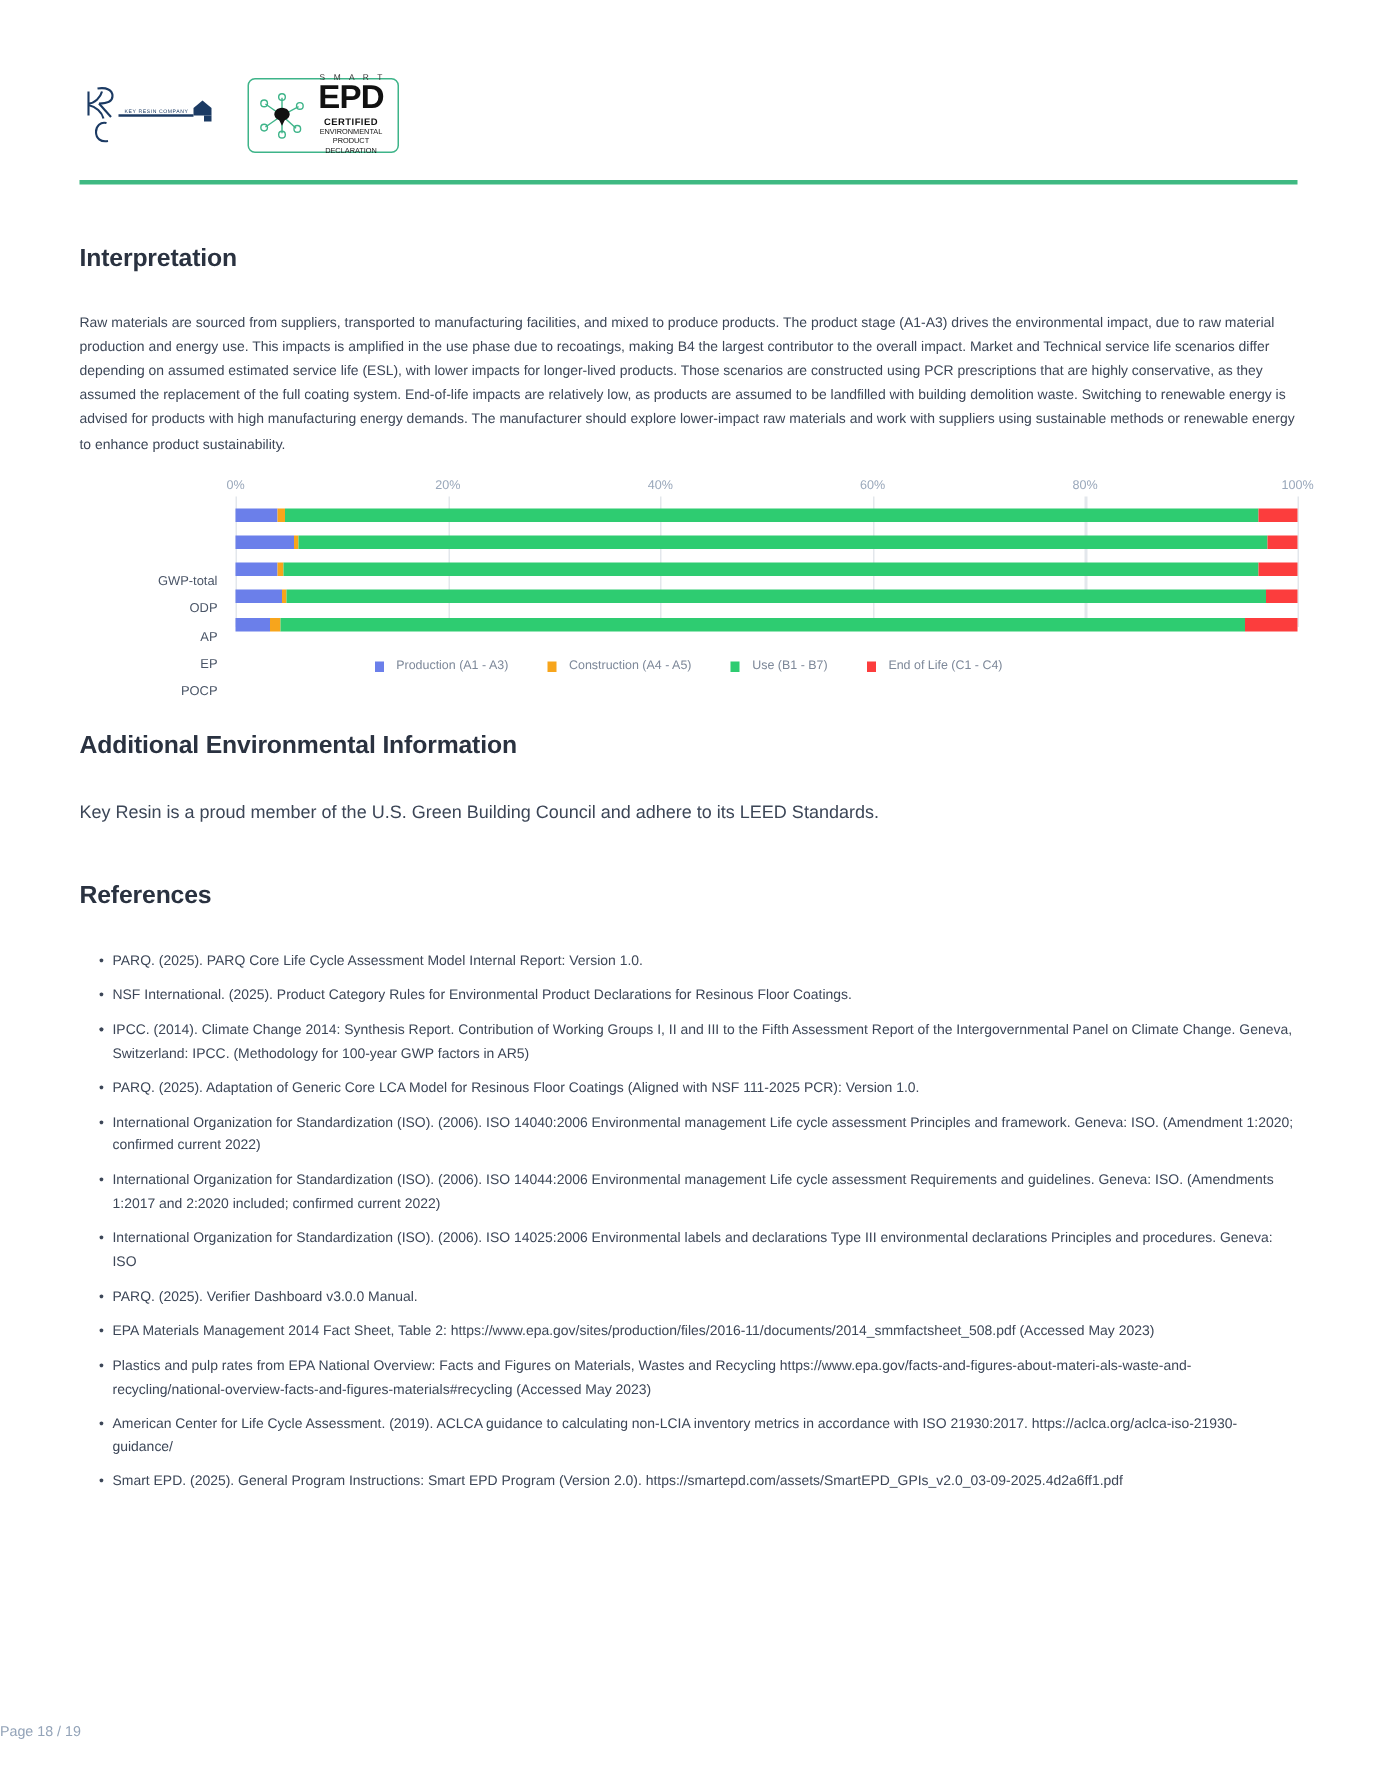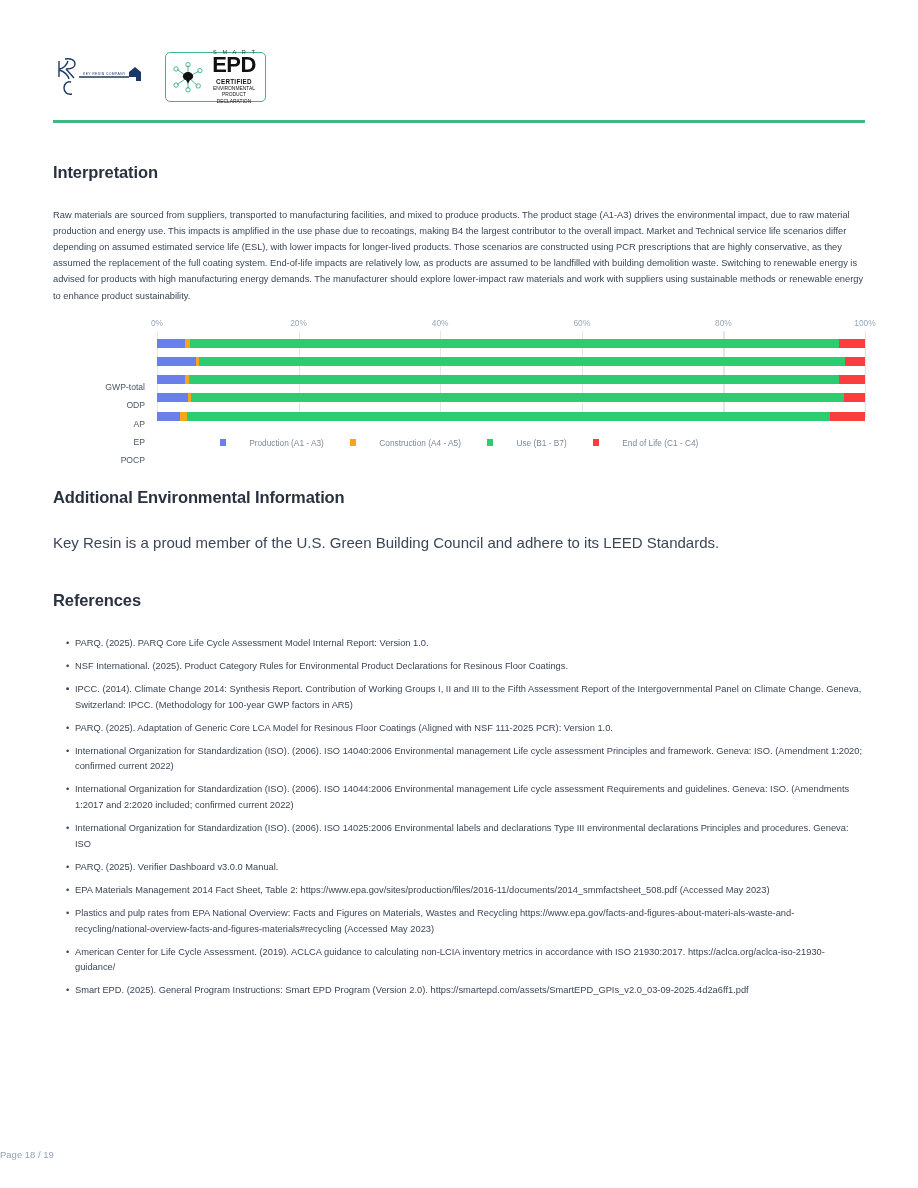--- a/index.html
+++ b/index.html
@@ -48,21 +48,21 @@
 
   
   h2.section {
     font-size: 16.5px; font-weight: bold; color: #2a3240;
     margin: 40px 0 0 0; letter-spacing: -0.1px;
   }
   .body-text {
     font-size: 9.3px; line-height: 16.2px; color: #3c4657;
     margin: 25px 0 0 0; text-align: left;
   }
-  .note-text { font-size: 15px; color: #3c4657; margin: 27px 0 0 0; }
+  .note-text { font-size: 12px; color: #3c4657; margin: 27px 0 0 0; }
 
   
   .chart-wrap { margin-top: 14px; position: relative; }
   .chart { position: relative; height: 108px; }
   .cat-col { position: absolute; left: 0; top: 0; width: 100px; height: 100%; }
   .cat-label {
     position: absolute; font-size: 8.6px; color: #4a5567; white-space: nowrap;
     right: 8px; text-align: right; margin-top: 48px;
   }
   .plot {
@@ -74,21 +74,21 @@
     transform: translateX(-50%); white-space: nowrap;
   }
   .gridline { position: absolute; top: 13px; bottom: 8px; width: 1.2px; background: #e3e7ec; }
   .bar-row { position: absolute; left: 0; right: 0; height: 9px; }
   .seg { position: absolute; top: 0; height: 100%; }
 
   .legend {
     display: flex; justify-content: center; gap: 26px; margin-top: 12px;
     font-size: 8.3px; color: #7d8899;
   }
-  .legend-item { display: flex; align-items: center; gap: 23px; }
+  .legend-item { display: flex; align-items: flex-end; gap: 8px; }
   .swatch { width: 6.5px; height: 6.5px; display: inline-block; }
 
   
   .ref-list { margin: 26px 0 0 0; padding: 0; list-style: none; }
   .ref-item {
     font-size: 9.3px; line-height: 15.6px; color: #3c4657;
     padding-left: 22px; position: relative; margin-bottom: 7.5px;
   }
   .ref-item .bullet { position: absolute; left: 13px; top: 0; }
 

